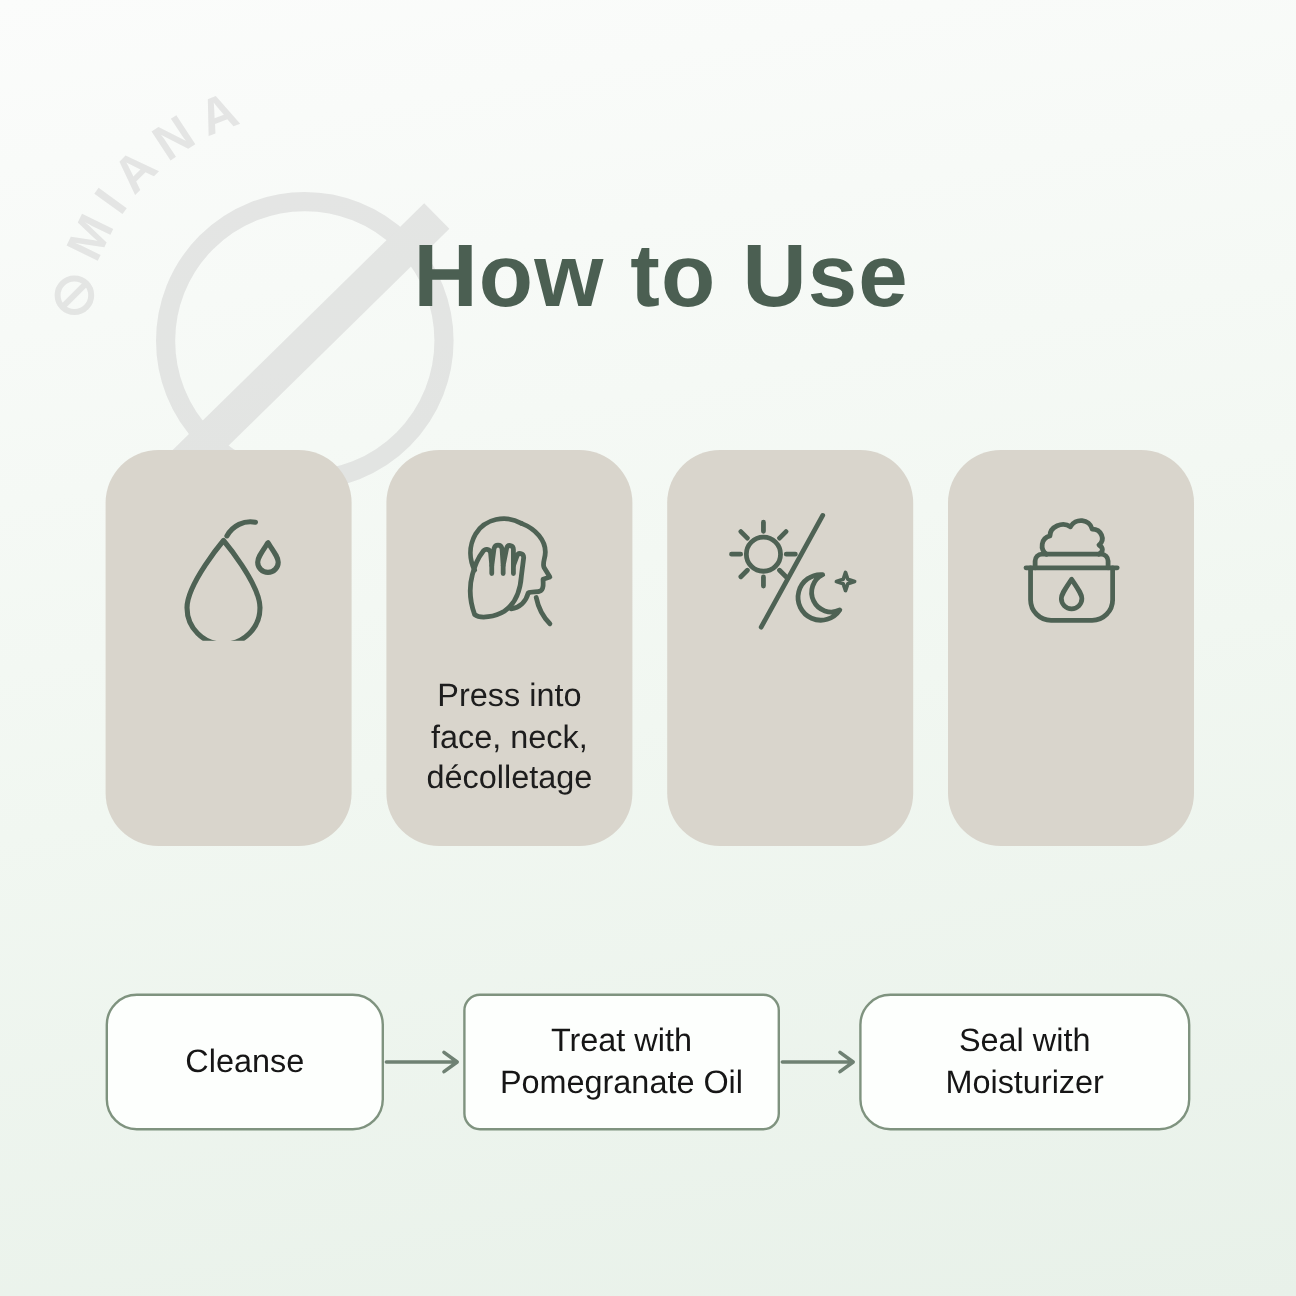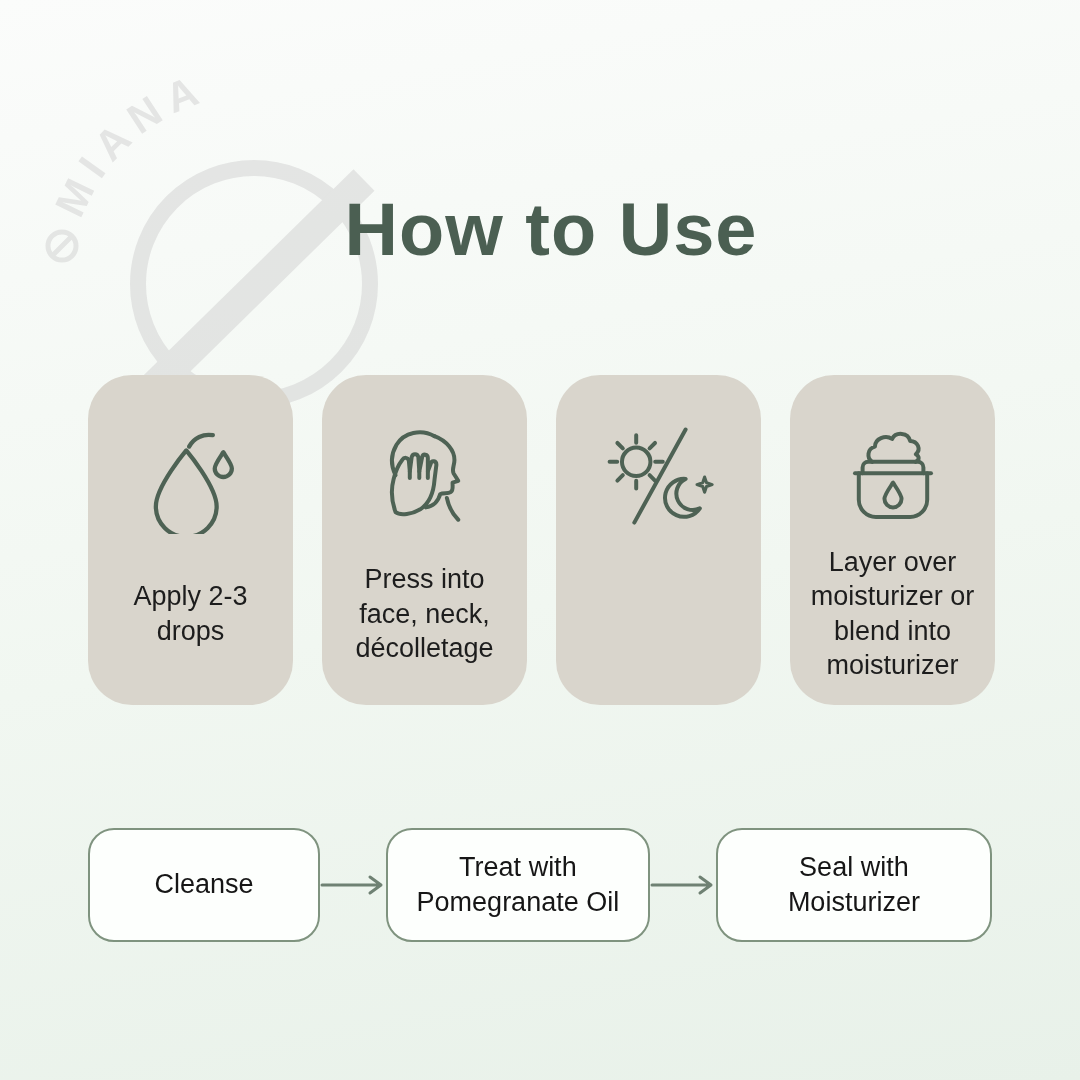--- a/index.html
+++ b/index.html
@@ -96,21 +96,21 @@
     text-align: center;
     background: var(--flow-bg, #fdfffd);
     border: 2px solid var(--flow-border, #7f937f);
     border-radius: 26px;
     font-size: 27px;
     line-height: 1.3;
     color: var(--flow-text, #161616);
     padding: 0 14px;
   }
   .flow-box.w1 { width: 240px; }
-  .flow-box.w2 { width: 273px; }
+  .flow-box.w2 { width: 273px; border-radius: 14px; }
   .flow-box.w3 { width: 286px; }
   .flow-arrow { color: var(--arrow, #6f8173); flex: none; }
 </style>
 </head>
 <body>
 
 <div class="canvas">
 
   <svg class="watermark" width="430" height="430" viewBox="0 0 430 430">
     <defs>
@@ -134,23 +134,20 @@
   <div class="cards">
 
     <div class="card">
       <div class="icon-wrap">
         <svg viewBox="0 0 120 120" width="114" height="114" fill="none" stroke="currentColor" stroke-width="4.5" stroke-linecap="round" stroke-linejoin="round">
           <path d="M55 32 C55 32 23 70 23 91 a32 32 0 0 0 64 0 C87 70 55 32 55 32 Z"></path>
           <path d="M58 28 C63 19 73 14 83 16"></path>
           <path d="M94 34 c-6 9 -9 13 -9 17 a9 9 0 0 0 18 0 c0 -4 -3 -8 -9 -17 Z"></path>
         </svg>
       </div>
-      <div class="card-label">
-          <span>Apply 2-3 drops</span>
-        </div>
     </div>
 
     <div class="card">
       <div class="icon-wrap">
         <svg viewBox="0 0 120 120" width="114" height="114" fill="none" stroke="currentColor" stroke-width="4.2" stroke-linecap="round" stroke-linejoin="round">
           <path d="M70 17 C56 9 38 13 30 26 C23 38 25 50 29 58"></path>
           <path d="M70 17 C83 22 91 32 91 42 C91 48 88 52 90 56 L95 64 L89 66 C89 70 90 74 87 76 C84 78 79 76 76 78 C74 86 68 91 61 92"></path>
           <path d="M83 82 C85 92 89 99 95 105"></path>
           <path d="M29 97 C25 86 24 73 27 62 C29 54 32 47 36 42 C38 39 42 39 43 43 L44 54 L46 39 C47 35 52 35 53 39 L54 54 L57 39 C58 35 63 36 63 40 L63 54 L66 46 C67 42 72 43 72 47 L70 63 C69 77 64 88 55 94 C47 99 34 101 29 97 Z"></path>
           <path d="M44 54 L44 61 M54 54 L54 61 M63 54 L63 61"></path>
@@ -176,23 +173,20 @@
     <div class="card">
       <div class="icon-wrap">
         <svg viewBox="0 0 120 120" width="114" height="114" fill="none" stroke="currentColor" stroke-width="4.2" stroke-linecap="round" stroke-linejoin="round">
           <path d="M20 56 H100"></path>
           <path d="M28 56 V50 a6 6 0 0 1 6 -6 h52 a6 6 0 0 1 6 6 v6"></path>
           <path d="M38 44 C32 40 33 30 41 28 C41 20 52 15 59 20 C63 12 76 13 78 22 C86 22 90 31 84 36 C88 38 88 42 84 44"></path>
           <path d="M24 56 v28 a18 18 0 0 0 18 18 h36 a18 18 0 0 0 18 -18 v-28"></path>
           <path d="M60 66 c-6 9 -9 13 -9 17 a9 9 0 0 0 18 0 c0 -4 -3 -8 -9 -17 Z"></path>
         </svg>
       </div>
-      <div class="card-label">
-          <span>Layer over moisturizer or blend into moisturizer</span>
-        </div>
     </div>
 
   </div>
 
   <div class="flow">
     <div class="flow-box w1">
       <span>Cleanse</span>
     </div>
     <svg class="flow-arrow" width="66" height="24" viewBox="0 0 66 24" fill="none" stroke="currentColor" stroke-width="3" stroke-linecap="round" stroke-linejoin="round">
       <path d="M2 12 H60 M50 4 L61 12 L50 20"></path>

